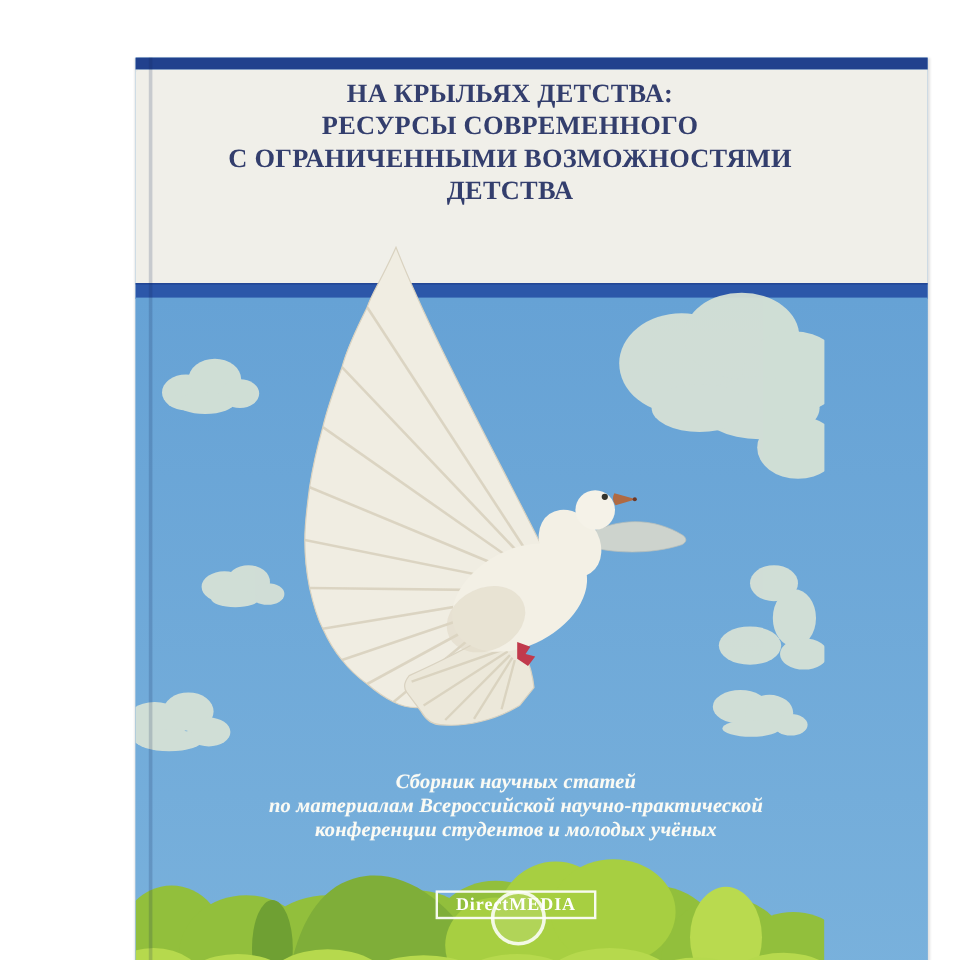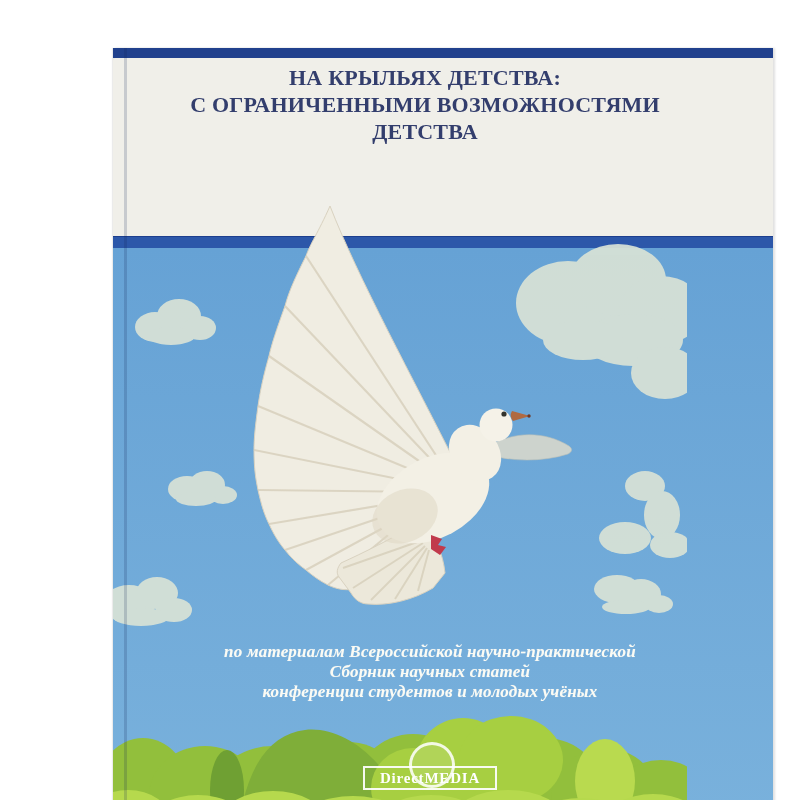--- a/index.html
+++ b/index.html
@@ -37,21 +37,21 @@
     text-align:center;color:#fbfbf4;font-style:italic;font-weight:600;
     font-size:17px;line-height:20px;letter-spacing:.2px;
     text-shadow:0 0 1px rgba(255,255,255,.35);
   }
   .logo-ring{
     position:absolute;left:296px;top:694px;width:46px;height:46px;z-index:2;
     border:3px solid rgba(255,255,255,.85);border-radius:50%;
     background:rgba(255,255,255,.12);box-sizing:border-box;
   }
   .logo-frame{
-    position:absolute;left:250px;top:718px;width:134px;height:24px;z-index:2;
+    position:absolute;left:250px;top:694px;width:134px;height:24px;z-index:2;
     border:2px solid rgba(255,255,255,.92);box-sizing:border-box;
     display:flex;align-items:center;justify-content:center;
     color:#ffffff;font-size:15px;font-weight:600;letter-spacing:.8px;
     font-family:"Liberation Serif", serif;
   }
 </style>
 </head>
 <body>
 
 <div class="cover">
@@ -180,27 +180,28 @@
         <ellipse cx="318" cy="774" rx="52" ry="27"></ellipse>
           <ellipse cx="395" cy="772" rx="56" ry="30"></ellipse>
         <ellipse cx="468" cy="776" rx="50" ry="26"></ellipse>
           <ellipse cx="540" cy="774" rx="48" ry="28"></ellipse>
       </g>
     </g>
   </svg>
 
   <div class="book-title">
     <div>НА КРЫЛЬЯХ ДЕТСТВА:</div>
+    <div>РЕСУРСЫ СОВРЕМЕННОГО</div>
     <div>С ОГРАНИЧЕННЫМИ ВОЗМОЖНОСТЯМИ</div>
     <div>ДЕТСТВА</div>
   </div>
 
   <div class="subtitle">
+    <div>Сборник научных статей</div>
     <div>по материалам Всероссийской научно-практической</div>
-    <div>Сборник научных статей</div>
     <div>конференции студентов и молодых учёных</div>
   </div>
 
   <div class="logo-ring"></div>
   <div class="logo-frame">
     <span>DirectMEDIA</span>
   </div>
 
   <div class="hinge"></div>
 </div>

